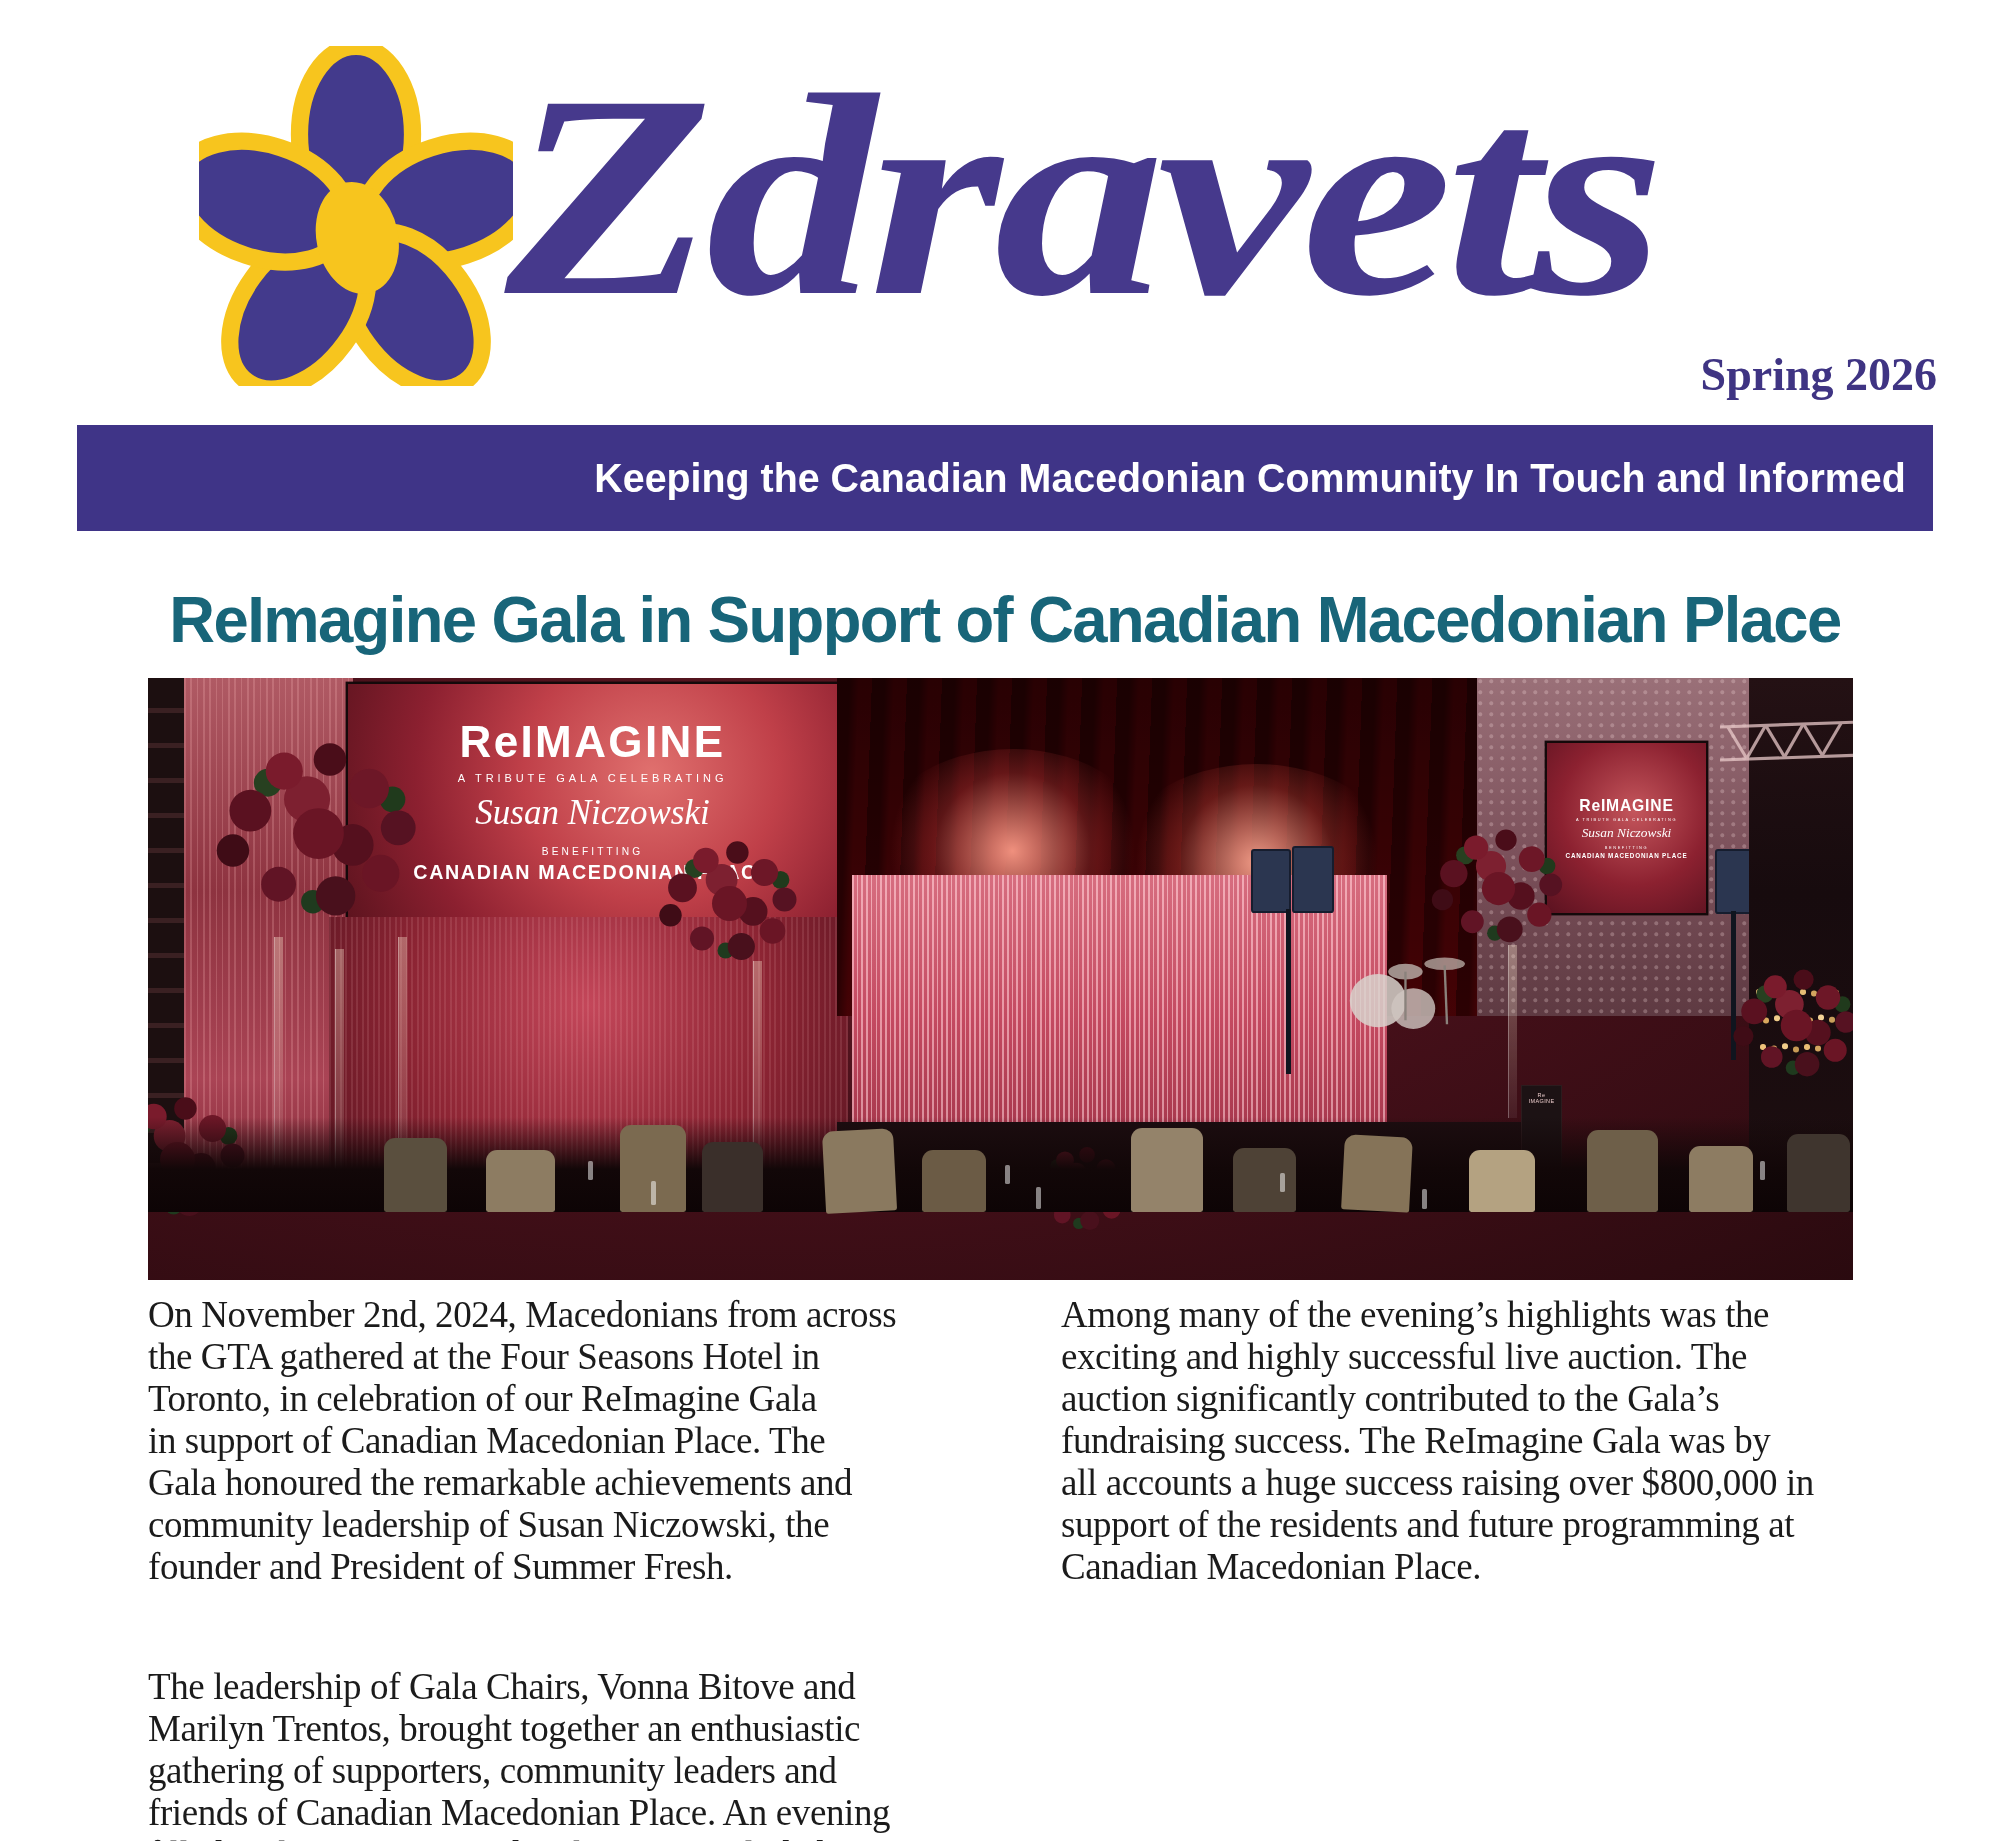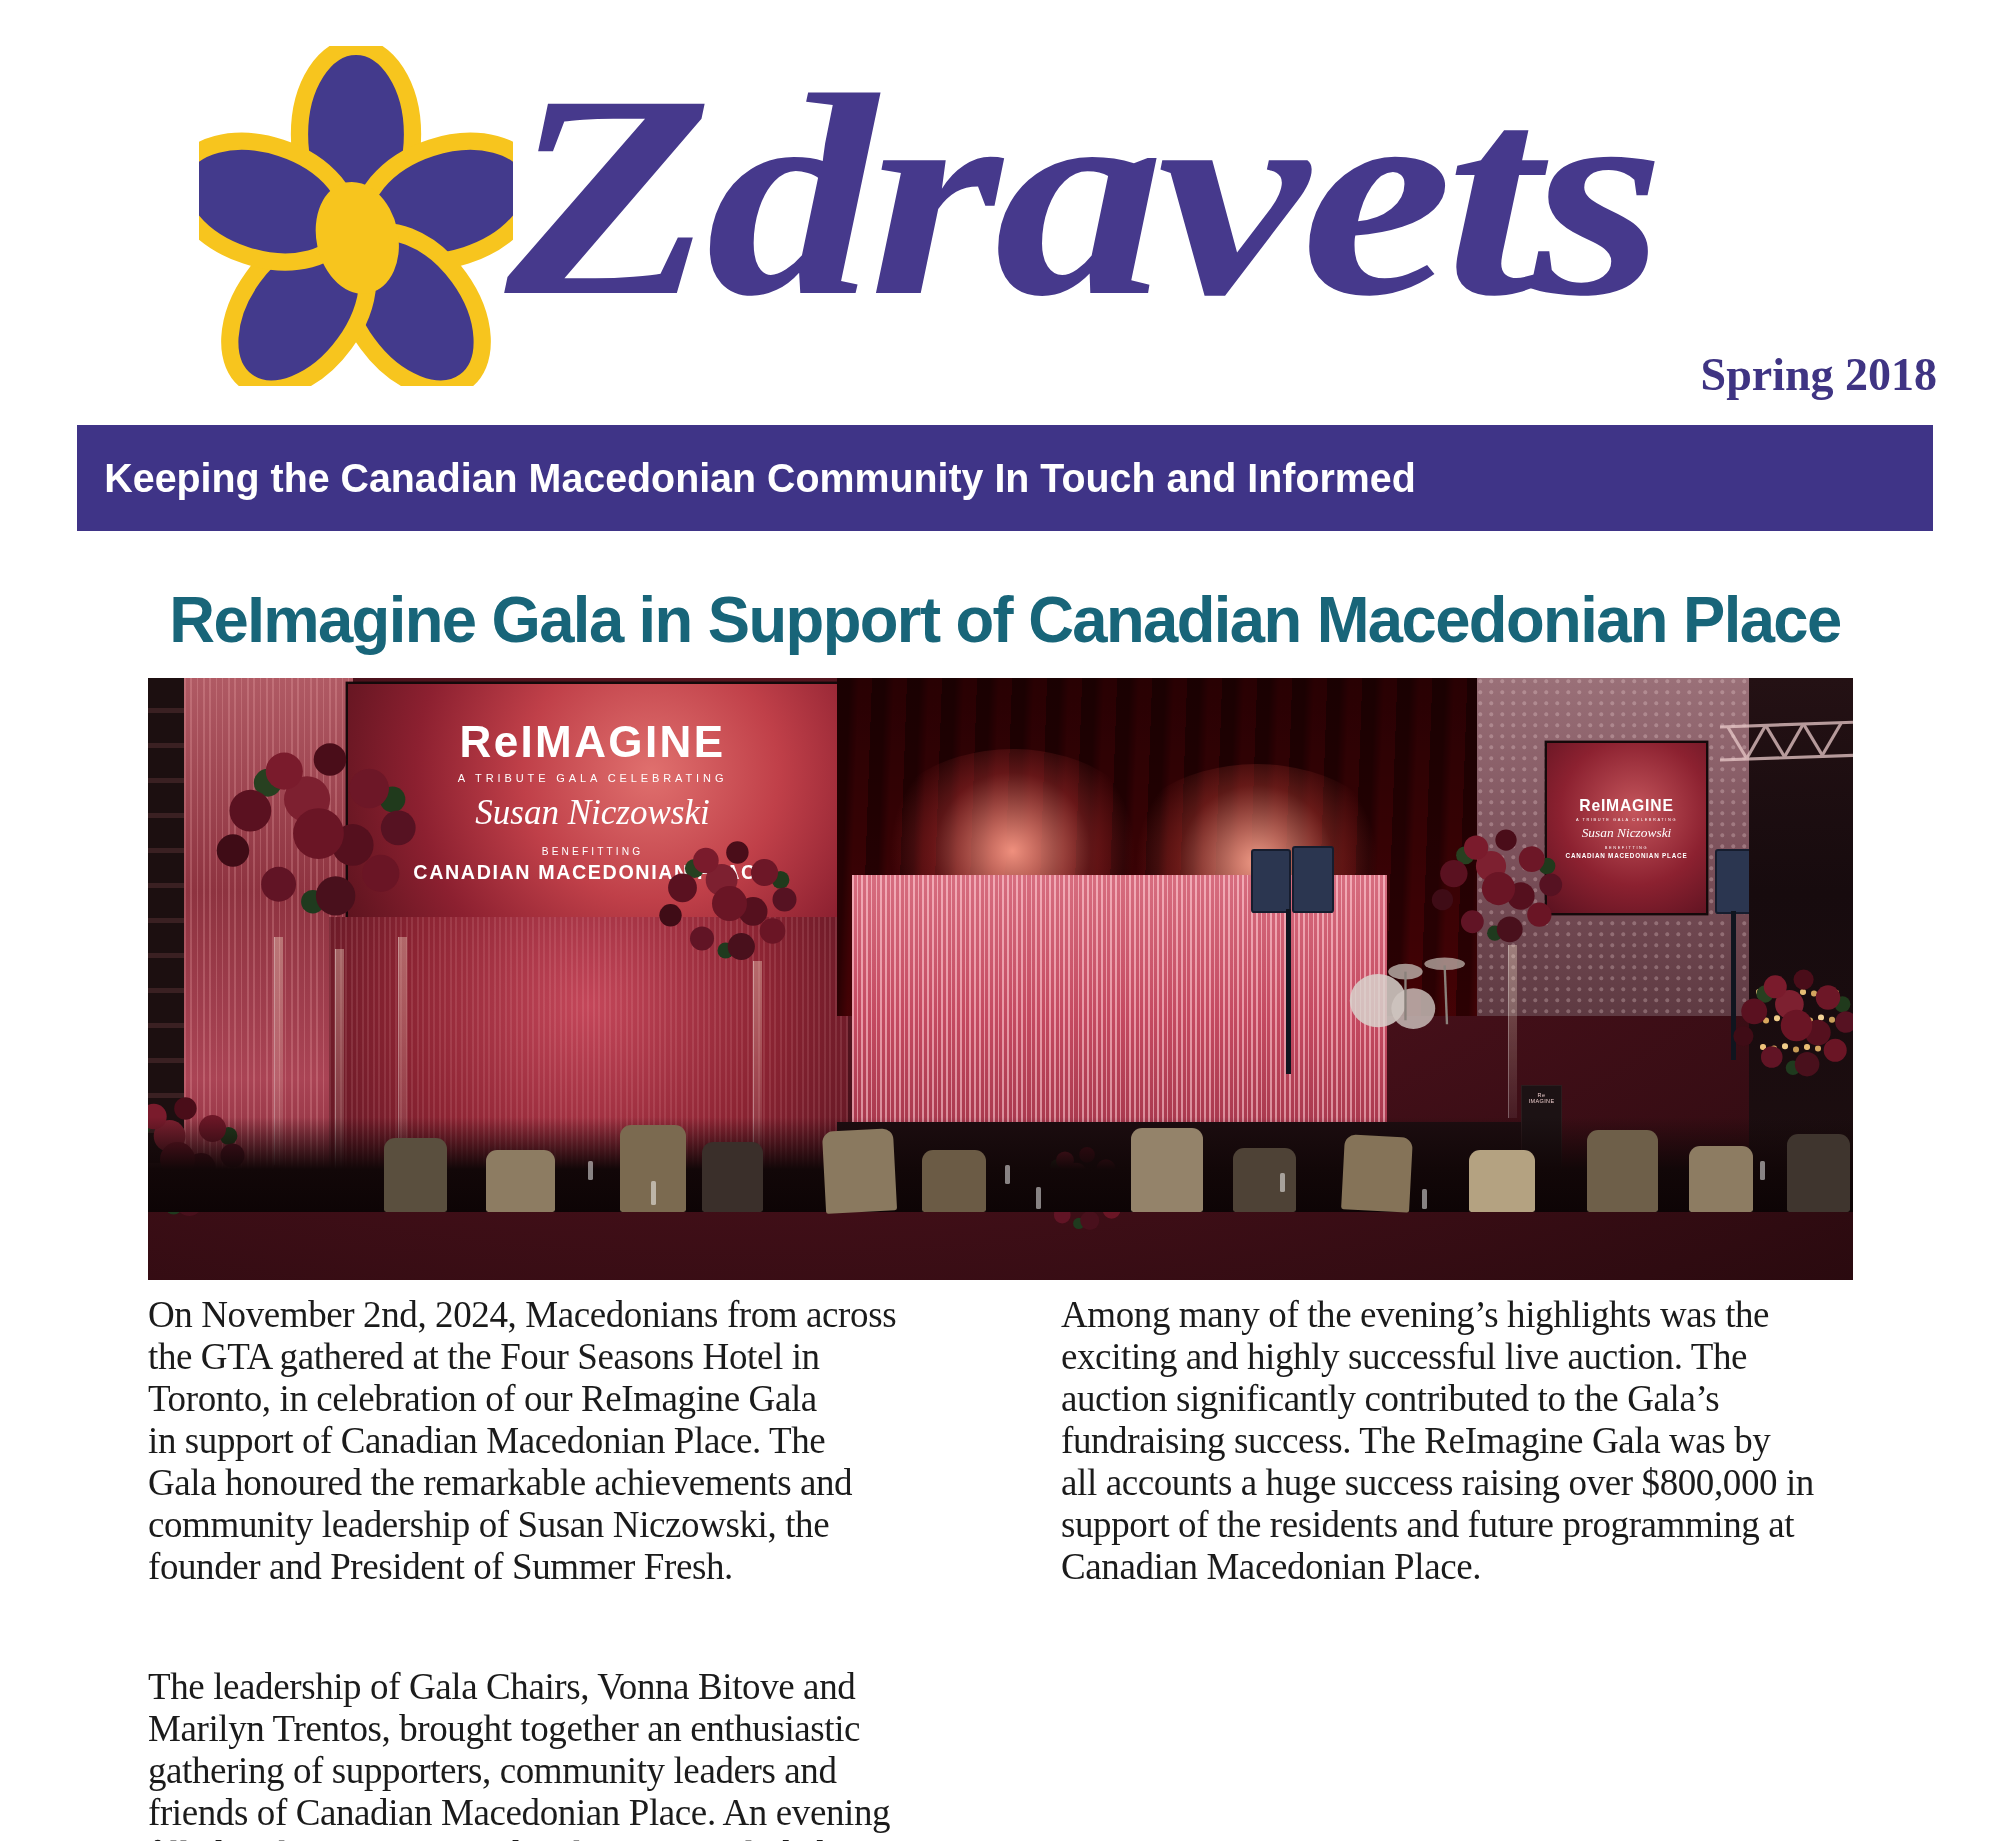--- a/index.html
+++ b/index.html
@@ -9,21 +9,21 @@
 
   
   #flower{left:199px;top:46px;width:314px;height:340px;}
   #script-title{left:505px;top:27px;font-family:"Liberation Serif",serif;font-style:italic;font-weight:bold;
     font-size:289px;line-height:338px;color:#46398c;transform:scaleX(1.18);transform-origin:left top;
     letter-spacing:-6.3px;white-space:nowrap;}
   #issue{right:68px;top:348px;font-size:46px;font-weight:bold;color:#3f3483;letter-spacing:0px;}
 
   
   #banner{left:77px;top:425px;width:1856px;height:106px;background:#3f3487;display:flex;
-          align-items:center;justify-content:flex-start;}
+          align-items:center;justify-content:flex-end;}
   #banner .txt{font-family:"Liberation Sans",sans-serif;font-weight:bold;font-size:41px;color:#ffffff;
           letter-spacing:0px;transform:scaleX(0.96);}
 
   
   #headline{left:77px;top:583px;width:1856px;text-align:center;font-family:"Liberation Sans",sans-serif;
             font-weight:bold;font-size:64px;letter-spacing:-1.6px;color:#186579;transform:scaleX(0.99);}
 
   
   #photo{left:148px;top:678px;width:1705px;height:602px;overflow:hidden;
          background:radial-gradient(ellipse at 35% 30%,#6b1a25 0%,#47101a 45%,#2a0a0f 100%);}
@@ -108,21 +108,21 @@
         <ellipse cx="0" cy="-62" rx="36" ry="56" fill="#433a8c" stroke="#f7c51e" stroke-width="11" transform="rotate(144)"></ellipse>
         <ellipse cx="0" cy="-62" rx="36" ry="56" fill="#433a8c" stroke="#f7c51e" stroke-width="11" transform="rotate(216)"></ellipse>
         <ellipse cx="0" cy="-62" rx="36" ry="56" fill="#433a8c" stroke="#f7c51e" stroke-width="11" transform="rotate(288)"></ellipse>
         <ellipse cx="0" cy="4" rx="26" ry="36" fill="#f7c51e" transform="rotate(-12)"></ellipse>
       </g>
     </g>
   </svg>
 
   <div id="script-title" class="abs">Zdravets</div>
 
-  <div id="issue" class="abs">Spring 2018</div>
+  <div id="issue" class="abs">Spring 2026</div>
 
   <div id="banner" class="abs">
     <span class="txt">Keeping the Canadian Macedonian Community In Touch and Informed</span>
   </div>
 
   <div id="headline" class="abs">ReImagine Gala in Support of Canadian Macedonian Place</div>
 
   <div id="photo" class="abs">
     <div class="ph" id="ph-ceiling"></div>
     <div class="ph" id="ph-truss-left"></div>

